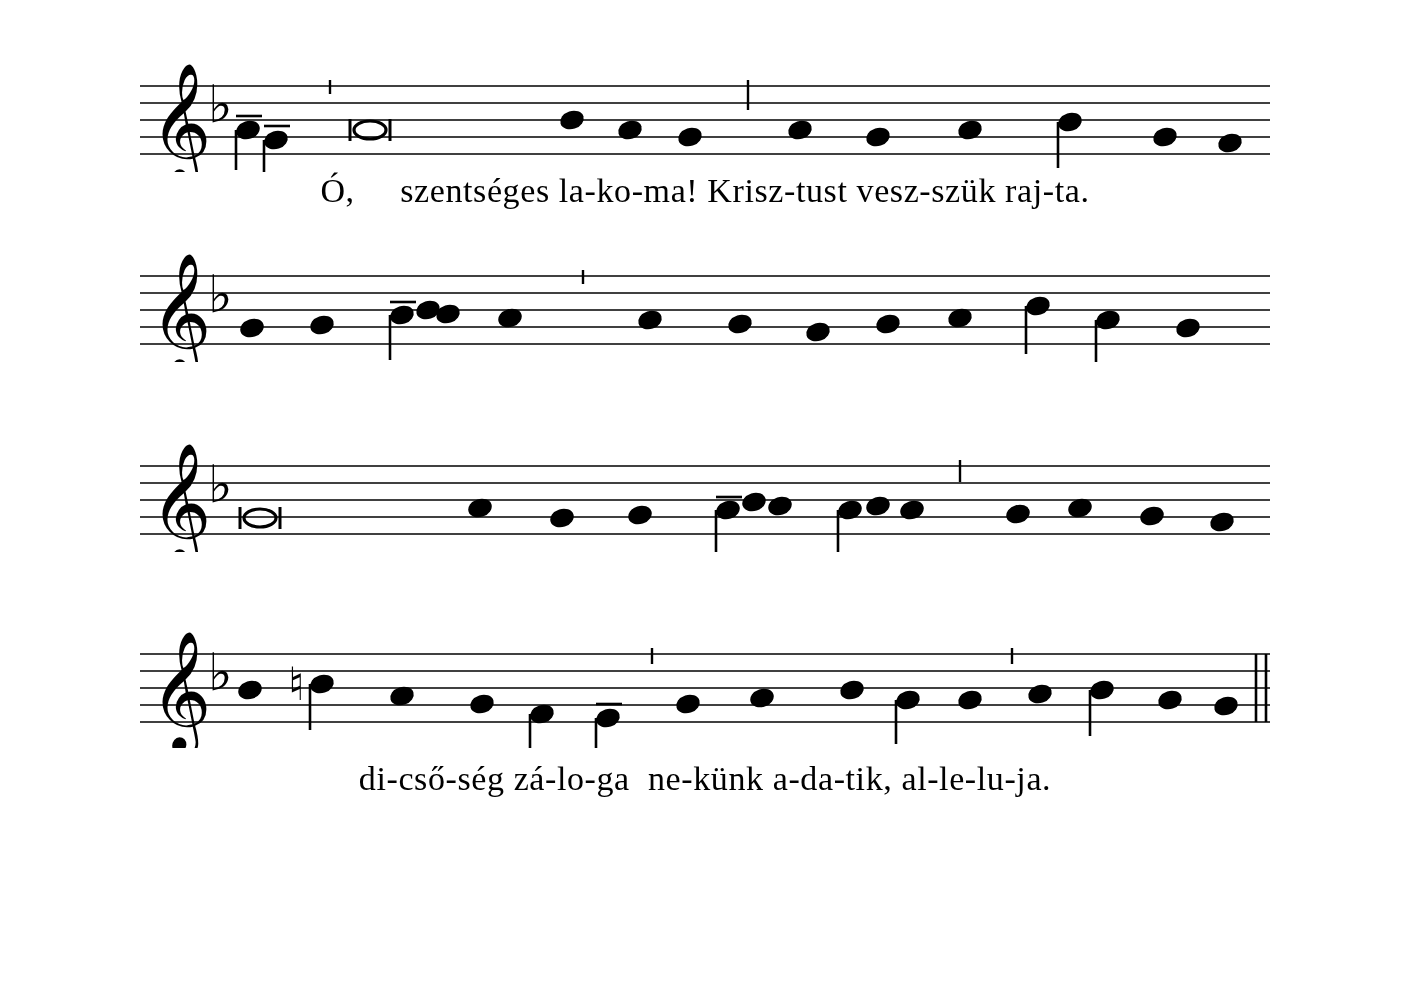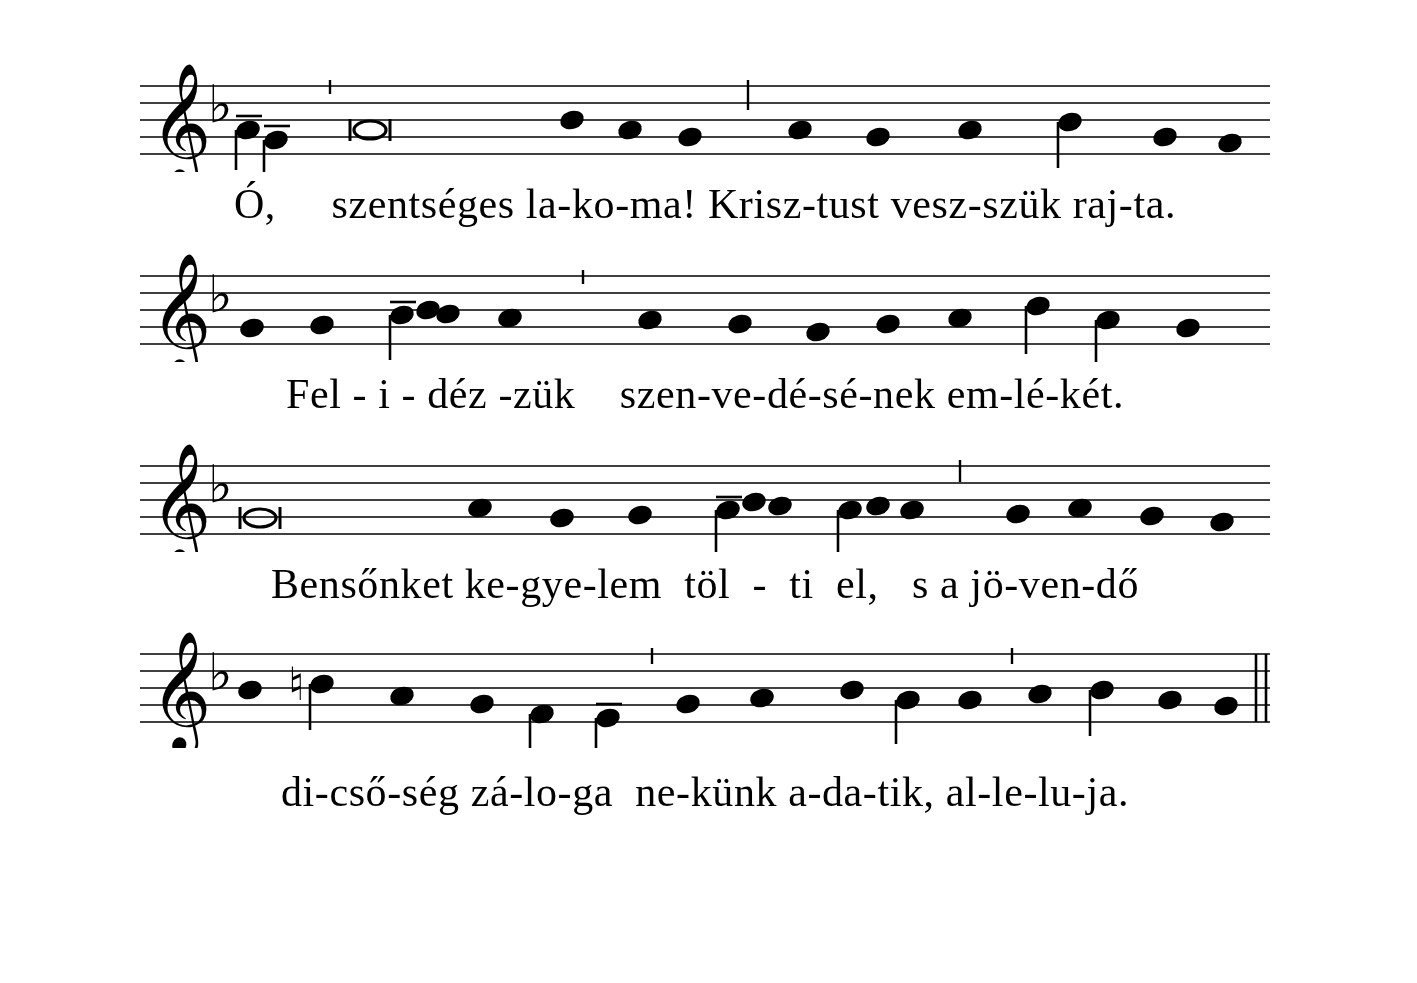--- a/index.html
+++ b/index.html
@@ -29,25 +29,24 @@
   .system .staff-wrap {
     position: relative;
     height: 112px;
   }
   .lyrics {
     position: absolute;
     left: 0;
     width: 1130px;
     text-align: center;
     font-family: "Liberation Serif", serif;
-    font-size: 42px;
+    font-size: 34px;
     letter-spacing: 0.6px;
     white-space: pre;
     color: #000;
-    margin-top: 8px;
   }
   svg { display: block; }
 </style>
 </head>
 <body>
 
 <div class="sheet">
 
   <div class="system" style="top:60px;">
     <div class="staff-wrap">
@@ -129,21 +128,20 @@
           <ellipse cx="748" cy="74" rx="12" ry="9" transform="rotate(-18 748 74)"></ellipse>
           <ellipse cx="820" cy="68" rx="12" ry="9" transform="rotate(-18 820 68)"></ellipse>
           <ellipse cx="898" cy="56" rx="12" ry="9" transform="rotate(-18 898 56)"></ellipse>
           <line x1="886" y1="56" x2="886" y2="104" stroke="#000" stroke-width="2.6"></line>
           <ellipse cx="968" cy="70" rx="12" ry="9" transform="rotate(-18 968 70)"></ellipse>
           <line x1="956" y1="70" x2="956" y2="112" stroke="#000" stroke-width="2.6"></line>
           <ellipse cx="1048" cy="78" rx="12" ry="9" transform="rotate(-18 1048 78)"></ellipse>
         </g>
       </svg>
     </div>
-    <div class="lyrics" style="top:112px;">Fel - i - déz -zük    szen-ve-dé-sé-nek em-lé-két.</div>
   </div>
 
   <div class="system" style="top:440px;">
     <div class="staff-wrap">
       <svg width="1130" height="112" viewBox="0 0 1130 112">
         <g stroke="#000" stroke-width="1.6">
           <line x1="0" y1="26" x2="1130" y2="26"></line>
           <line x1="0" y1="43" x2="1130" y2="43"></line>
           <line x1="0" y1="60" x2="1130" y2="60"></line>
           <line x1="0" y1="77" x2="1130" y2="77"></line>
@@ -172,21 +170,20 @@
           <line x1="698" y1="70" x2="698" y2="112" stroke="#000" stroke-width="2.6"></line>
           <ellipse cx="738" cy="66" rx="12" ry="9" transform="rotate(-18 738 66)"></ellipse>
           <ellipse cx="772" cy="70" rx="12" ry="9" transform="rotate(-18 772 70)"></ellipse>
           <ellipse cx="878" cy="74" rx="12" ry="9" transform="rotate(-18 878 74)"></ellipse>
           <ellipse cx="940" cy="68" rx="12" ry="9" transform="rotate(-18 940 68)"></ellipse>
           <ellipse cx="1012" cy="76" rx="12" ry="9" transform="rotate(-18 1012 76)"></ellipse>
           <ellipse cx="1082" cy="82" rx="12" ry="9" transform="rotate(-18 1082 82)"></ellipse>
         </g>
       </svg>
     </div>
-    <div class="lyrics" style="top:112px;">Bensőnket ke-gye-lem  töl  -  ti  el,   s a jö-ven-dő</div>
   </div>
 
   <div class="system" style="top:628px;">
     <div class="staff-wrap">
       <svg width="1130" height="120" viewBox="0 0 1130 120">
         <g stroke="#000" stroke-width="1.6">
           <line x1="0" y1="26" x2="1130" y2="26"></line>
           <line x1="0" y1="43" x2="1130" y2="43"></line>
           <line x1="0" y1="60" x2="1130" y2="60"></line>
           <line x1="0" y1="77" x2="1130" y2="77"></line>

